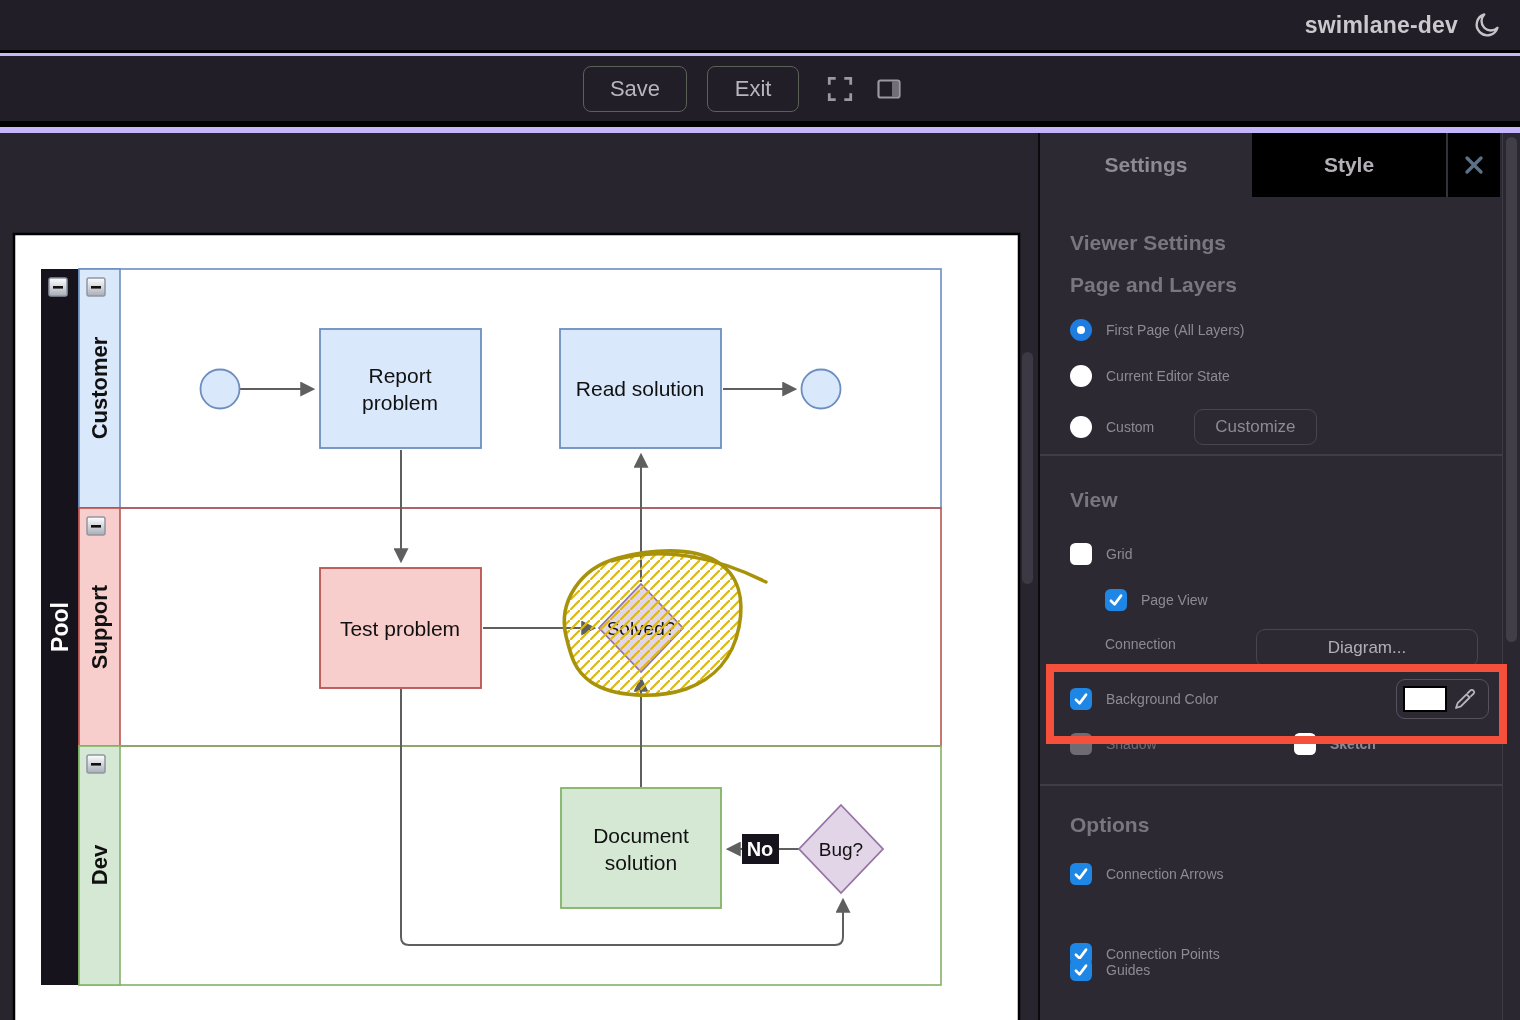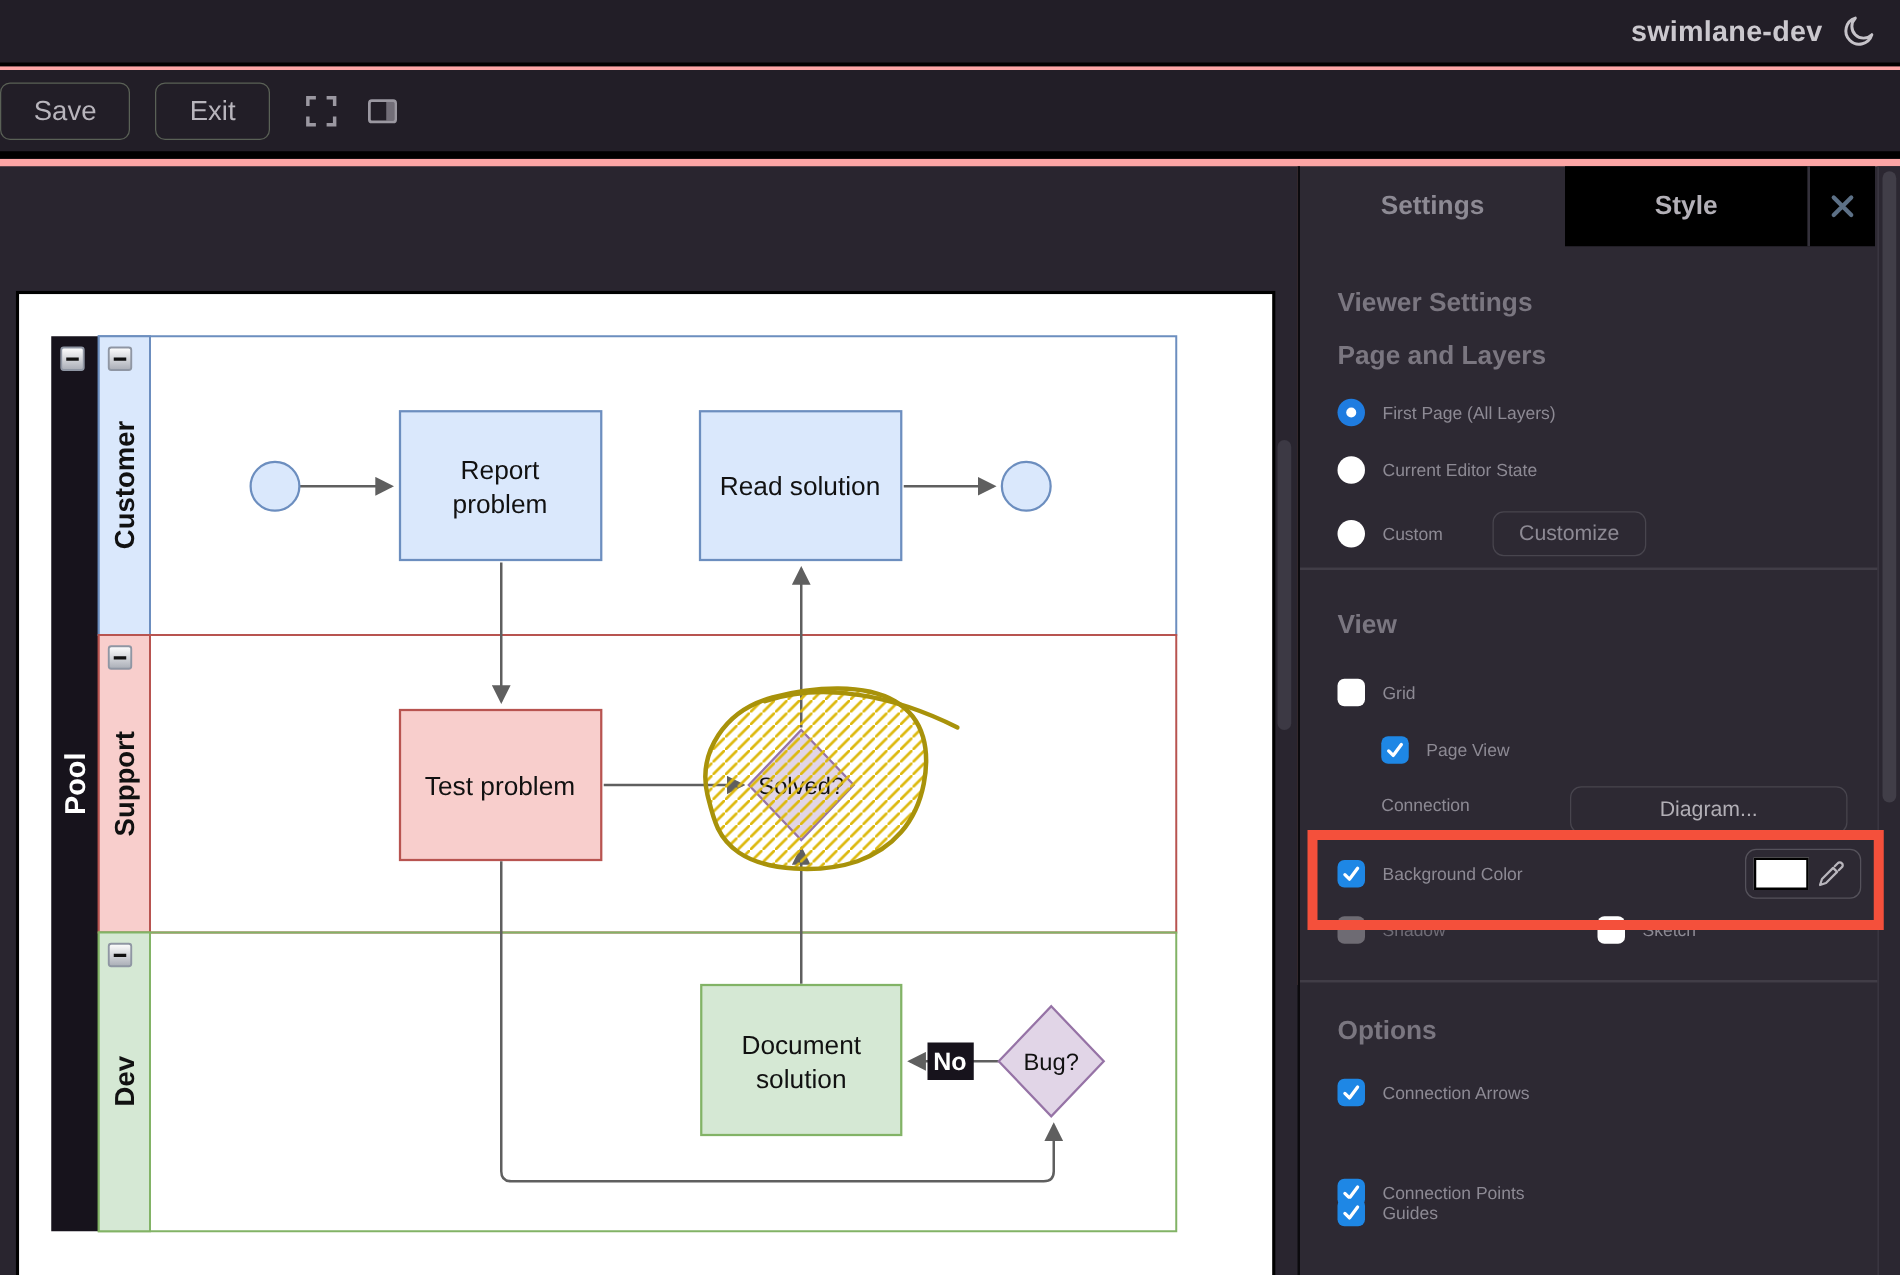--- a/index.html
+++ b/index.html
@@ -1,30 +1,30 @@
 <!DOCTYPE html>
 <html><head>
 <meta charset="utf-8">
 <style>
   * { margin:0; padding:0; box-sizing:border-box; }
   html,body { width:1520px; height:1020px; overflow:hidden; background:#29252f;
     font-family:"Liberation Sans","DejaVu Sans",sans-serif; }
-  .app { position:relative; width:1520px; height:788px; background:#fca5a5; }
+  .app { position:relative; width:1520px; height:788px; background:#c4b5fd; }
 
   
   .titlebar { position:absolute; left:0; top:0; width:1520px; height:53px;
     background:#221e27; border-bottom:3px solid #000;
     display:flex; align-items:center; justify-content:flex-end; padding-right:18px; gap:14px; }
   .app-title { color:#cbc8ce; font-size:23px; font-weight:600; letter-spacing:.2px; }
   .icon-btn { display:flex; align-items:center; justify-content:center; cursor:pointer; background:none; border:none; }
 
   
   .toolbar { position:absolute; left:0; top:56px; width:1520px; height:71px;
     background:#221e27; border-bottom:6px solid #000;
-    display:flex; align-items:center; justify-content:flex-start; padding-right:34px; gap:20px; }
+    display:flex; align-items:center; justify-content:center; padding-right:34px; gap:20px; }
   .tb-btn { height:46px; min-width:92px; padding:0 26px; border:1.5px solid #5a6156; border-radius:8px;
     background:transparent; color:#b8b5bc; font-size:22px; font-family:inherit; cursor:pointer; }
 
   
   .canvas { position:absolute; left:0; top:133px; width:1038px; height:887px; background:#29252f; }
   .canvas svg { position:absolute; left:0; top:0; }
 
   
   .sidebar { position:absolute; left:1038px; top:133px; width:482px; height:887px;
     background:#2d2933; border-left:2px solid #0b0a0d; }
@@ -275,21 +275,21 @@
       <svg width="24" height="24" viewBox="0 0 24 24" fill="none" stroke="#b8b5bc" stroke-width="1.8" stroke-linecap="round" stroke-linejoin="round">
         <path d="M3 21 L4.6 16.2 L13.5 7.3 L16.7 10.5 L7.8 19.4 L3 21 Z"></path>
         <path d="M14.8 6 L17.2 3.6 a2 2 0 0 1 3.2 0 a2 2 0 0 1 0 3.2 L18 9.2"></path>
       </svg>
     </div>
 
     <div class="sb-row" style="top:600px;">
       <span class="cbx disabled"></span>
       <span class="sb-label dim">Shadow</span>
     </div>
-    <div class="sb-row" style="top:600px; left:238px;">
+    <div class="sb-row" style="top:600px; left:254px;font-weight:bold;">
       <span class="cbx"></span>
       <span class="sb-label">Sketch</span>
     </div>
 
     <div class="divider" style="top:651px;"></div>
 
     <div class="sb-head" style="top:680px;">Options</div>
 
     <div class="sb-row" style="top:730px;">
       <span class="cbx on">

